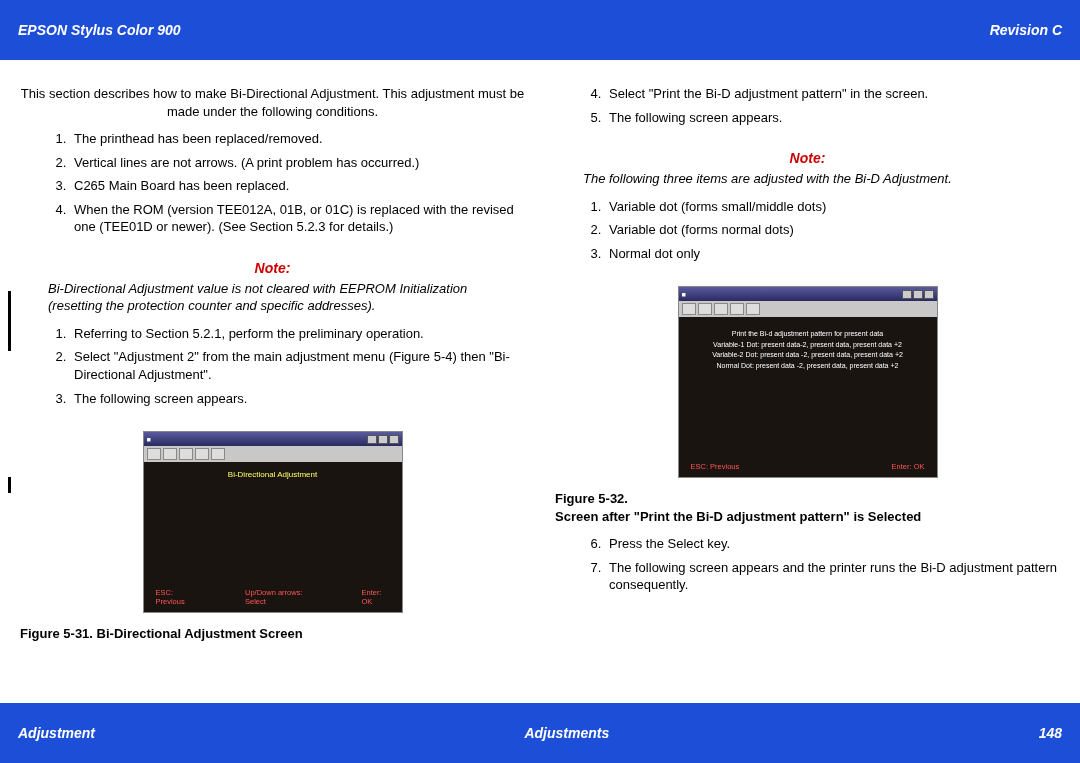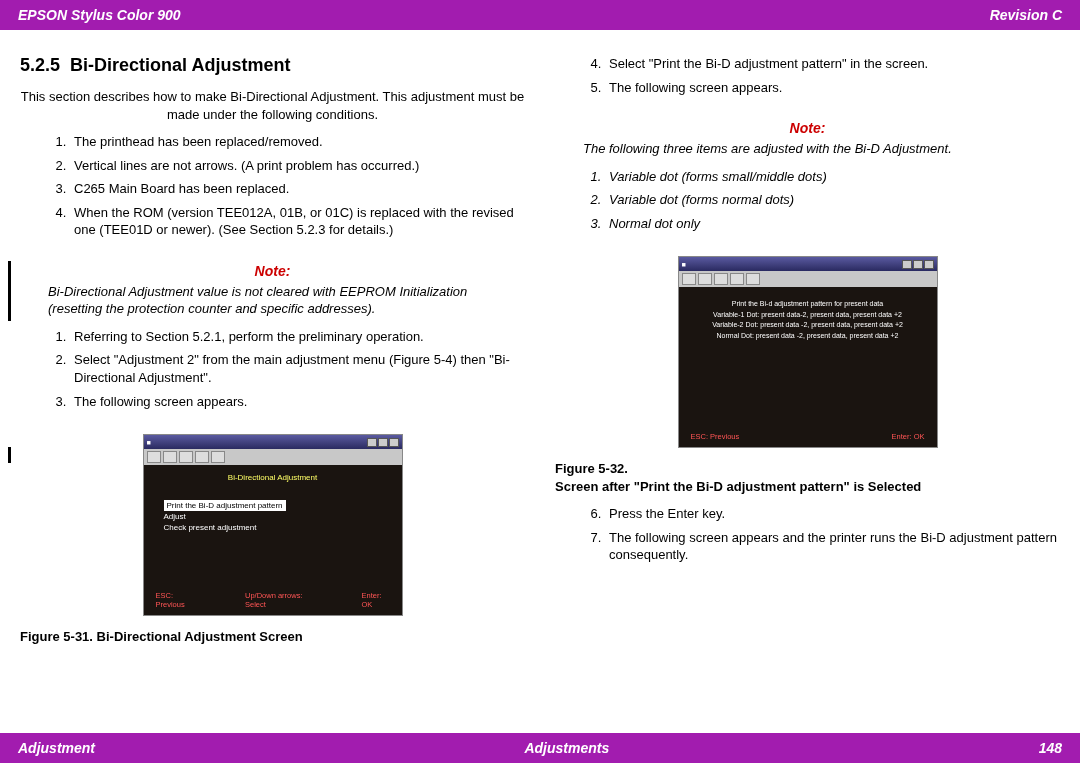--- a/index.html
+++ b/index.html
@@ -13,27 +13,27 @@
     color: #000;
   }
   .page {
     width: 1080px;
     height: 763px;
     padding: 0;
     display: flex;
     flex-direction: column;
   }
   .header, .footer {
-    background: #a21caf;
+    background: #1d4ed8;
     color: #fff;
     font-style: italic;
     font-weight: bold;
     display: flex;
     justify-content: space-between;
-    padding: 7px 18px;
+    padding: 22px 18px;
     font-size: 14px;
   }
   .content {
     flex: 1;
     display: flex;
     padding: 25px 20px 10px 20px;
     gap: 30px;
   }
   .col {
     flex: 1;
@@ -66,21 +66,20 @@
     margin-bottom: 4px;
     text-align: center;
   }
   .note-body {
     font-style: italic;
     margin-left: 28px;
     margin-bottom: 10px;
     line-height: 1.35;
   }
   .note-list {
-    font-style: italic;
   }
   .fig-caption {
     font-weight: bold;
     font-size: 13px;
     margin-top: 8px;
     margin-bottom: 10px;
     line-height: 1.35;
   }
   .screenshot {
     width: 260px;
@@ -151,23 +150,20 @@
     <span>EPSON Stylus Color 900</span>
     <span>Revision C</span>
   </div>
 
   <div class="content">
 
     <div class="col left-col">
       <div class="revbar revbar1"></div>
       <div class="revbar revbar2"></div>
 
-      <h2 class="section-title">
-        <span>5.2.5</span>&nbsp;&nbsp;<span>Bi-Directional Adjustment</span>
-      </h2>
 
       <p>This section describes how to make Bi-Directional Adjustment. This adjustment must be made under the following conditions.</p>
 
       <ol>
         <li>The printhead has been replaced/removed.</li>
         <li>Vertical lines are not arrows. (A print problem has occurred.)</li>
         <li>C265 Main Board has been replaced.</li>
         <li>When the ROM (version TEE012A, 01B, or 01C) is replaced with the revised one (TEE01D or newer). (See Section 5.2.3 for details.)</li>
       </ol>
 
@@ -193,25 +189,20 @@
         </div>
         <div class="ss-toolbar">
           <div class="tbtn"></div>
           <div class="tbtn"></div>
           <div class="tbtn"></div>
           <div class="tbtn"></div>
           <div class="tbtn"></div>
         </div>
         <div class="ss-body">
           <div class="ss-yellow">Bi-Directional Adjustment</div>
-          <div style="margin-left:8px;">
-            <span class="ss-selected">Print the Bi-D adjustment pattern</span>
-            <div class="ss-white">Adjust</div>
-            <div class="ss-white">Check present adjustment</div>
-          </div>
           <div class="ss-bottom">
             <span>ESC: Previous</span>
             <span>Up/Down arrows: Select</span>
             <span>Enter: OK</span>
           </div>
         </div>
       </div>
 
       <div class="fig-caption">Figure 5-31.  Bi-Directional Adjustment Screen</div>
     </div>
@@ -261,21 +252,21 @@
           </div>
         </div>
       </div>
 
       <div class="fig-caption">
         <span>Figure 5-32.</span><br>
         <span>Screen after "Print the Bi-D adjustment pattern" is Selected</span>
       </div>
 
       <ol start="6">
-        <li>Press the Enter key.</li>
+        <li>Press the Select key.</li>
         <li>The following screen appears and the printer runs the Bi-D adjustment pattern consequently.</li>
       </ol>
     </div>
 
   </div>
 
   <div class="footer">
     <span>Adjustment</span>
     <span class="center">Adjustments</span>
     <span>148</span>

